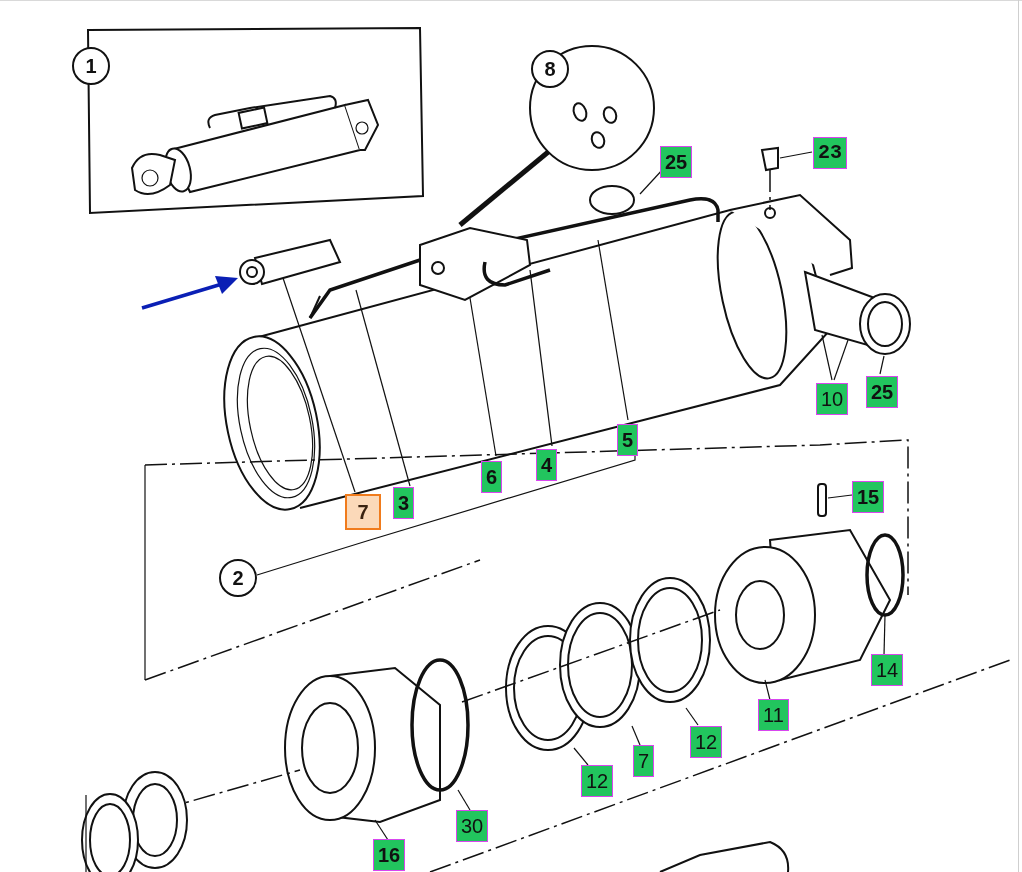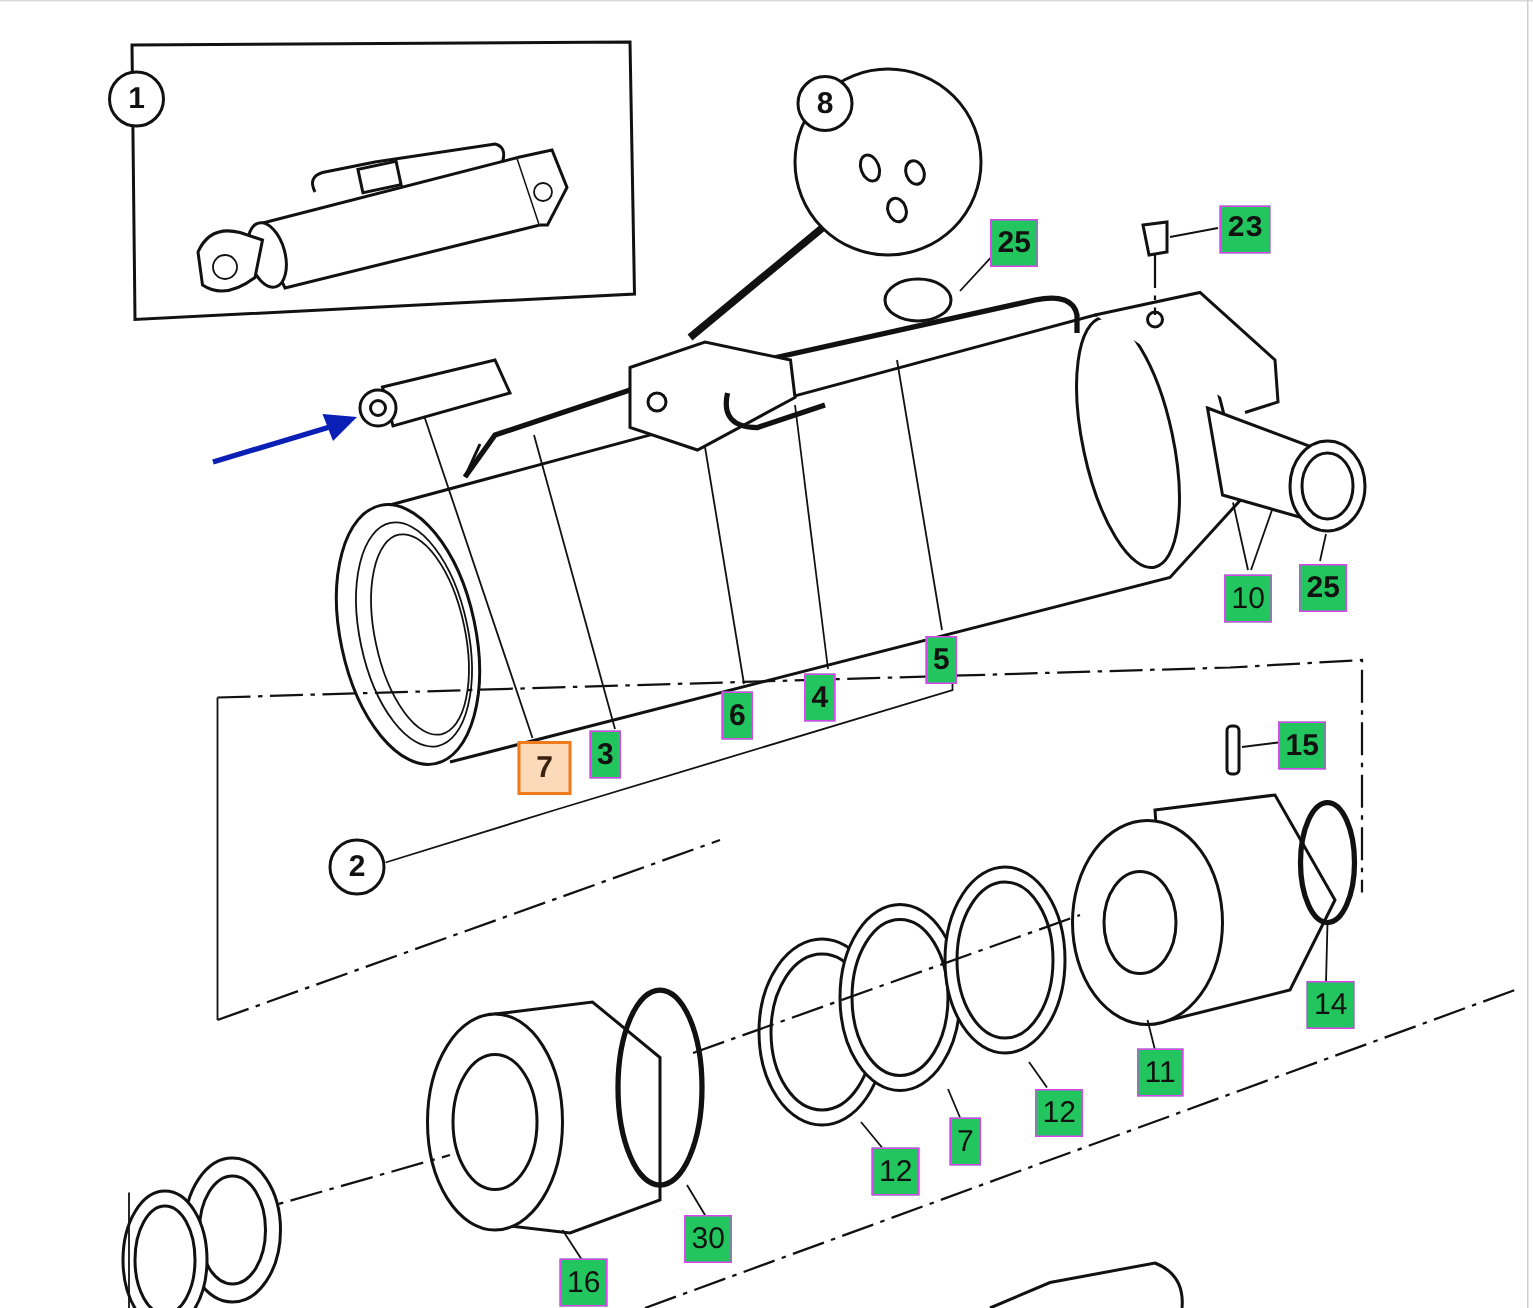--- a/index.html
+++ b/index.html
@@ -175,13 +175,13 @@
 <div class="callout boxed" style="left:866px;top:376px;">25</div>
 <div class="callout boxed" style="left:660px;top:146px;">25</div>
 <div class="callout boxed" style="left:813px;top:137px;font-family:Liberation Mono, monospace;">23</div>
 <div class="callout boxed" style="left:852px;top:481px;font-weight:bold;">15</div>
 <div class="callout boxed" style="left:871px;top:654px;font-weight:normal;">14</div>
 <div class="callout boxed" style="left:758px;top:699px;font-weight:normal;">11</div>
 <div class="callout boxed" style="left:690px;top:726px;font-weight:normal;">12</div>
 <div class="callout boxed" style="left:633px;top:745px;font-weight:normal;">7</div>
 <div class="callout boxed" style="left:581px;top:765px;font-weight:normal;">12</div>
 <div class="callout boxed" style="left:456px;top:810px;font-weight:normal;">30</div>
-<div class="callout boxed" style="left:373px;top:839px;font-weight:normal;">16</div>
+<div class="callout boxed" style="left:373px;top:839px;font-weight:bold;">16</div>
 
 </body></html>

